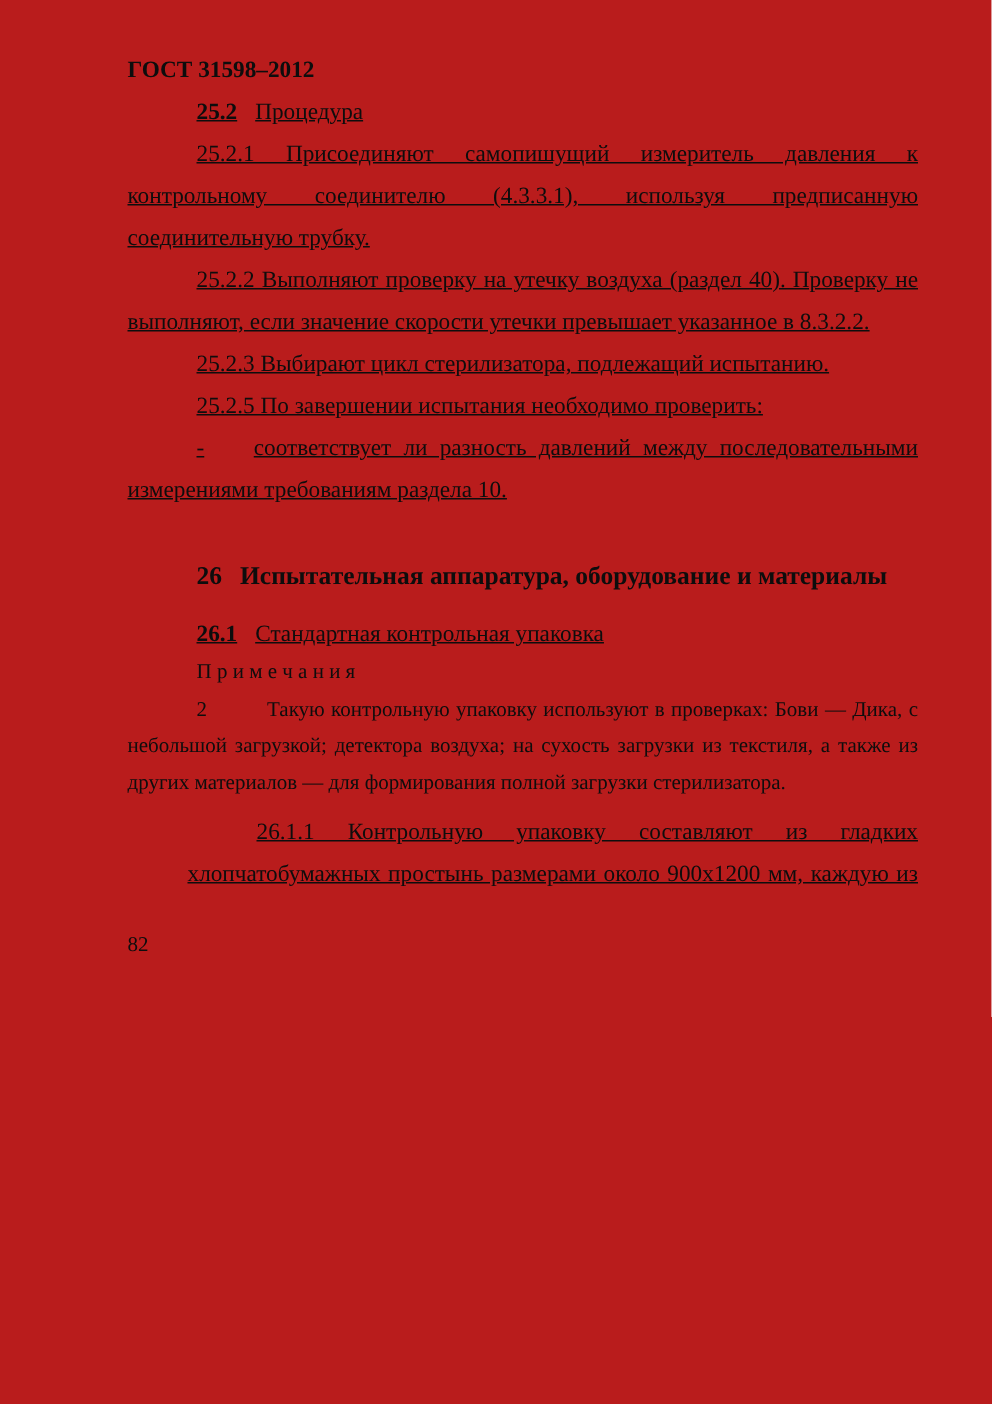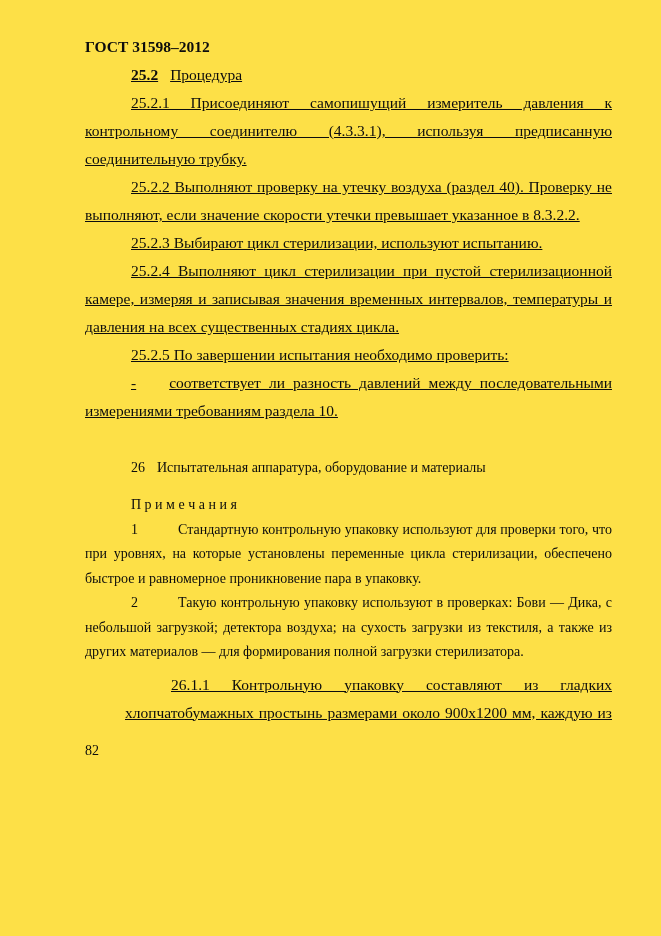--- a/index.html
+++ b/index.html
@@ -4,21 +4,21 @@
 <style>
   html, body {
     margin: 0;
     padding: 0;
     background: #ffffff;
   }
   .page {
     position: relative;
     width: 661px;
     height: 936px;
-    background: #fde047;
+    background: #b91c1c;
     color: #0d0d0d;
     font-family: "Liberation Serif", "DejaVu Serif", serif;
     overflow: hidden;
     box-sizing: border-box;
   }
   .content {
     padding: 33px 49px 0 85px;
   }
   .doc-header {
     font-size: 15.5px;
@@ -35,73 +35,72 @@
     text-decoration: underline;
   }
   p.indent { text-indent: 46px; }
   p.stretch-last { text-align-last: justify; margin-left: 40px; }
   .b { font-weight: bold; }
   .gap-num  { display: inline-block; width: 12px; }
   .gap-list { display: inline-block; width: 33px; }
   .gap-note { display: inline-block; width: 40px; }
   p.heading-26 {
     margin: 22px 0 4px 46px;
-    font-size: 14px;
-    font-weight: normal;
+    font-size: 17px;
+    font-weight: bold;
     line-height: 42px;
     text-align: justify;
     text-align-last: left;
   }
   p.sub-26-1 { margin-top: 0; }
   p.note {
     margin: 0;
     font-size: 14px;
     line-height: 24.5px;
     text-align: justify;
     text-align-last: left;
   }
   p.note.label { text-indent: 46px; }
   p.note.item  { text-indent: 46px; }
   p.last-para { margin-top: 6px; }
   .page-number {
-    margin-top: 14px;
+    margin-top: 24px;
     font-size: 14px;
     line-height: 20px;
     text-align: left;
   }
 </style>
 </head>
 <body>
 
 <div class="page">
   <div class="content">
 
     <div class="doc-header">ГОСТ 31598–2012</div>
 
     <p class="body indent"><span class="b">25.2</span><span class="gap-num"></span><span>Процедура</span></p>
 
     <p class="body indent">25.2.1 Присоединяют самопишущий измеритель давления к контрольному соединителю (4.3.3.1), используя предписанную соединительную трубку.</p>
 
     <p class="body indent">25.2.2 Выполняют проверку на утечку воздуха (раздел 40). Проверку не выполняют, если значение скорости утечки превышает указанное в 8.3.2.2.</p>
 
-    <p class="body indent">25.2.3 Выбирают цикл стерилизации, используют испытанию.</p>
+    <p class="body indent">25.2.3 Выбирают цикл стерилизатора, подлежащий испытанию.</p>
 
-    <p class="body indent">25.2.4 Выполняют цикл стерилизации при пустой стерилизационной камере, измеряя и записывая значения временных интервалов, температуры и давления на всех существенных стадиях цикла.</p>
 
     <p class="body indent">25.2.5 По завершении испытания необходимо проверить:</p>
 
 
     <p class="body indent"><span>-</span><span class="gap-list"></span><span>соответствует ли разность давлений между последовательными измерениями требованиям раздела 10.</span></p>
 
     <p class="heading-26"><span>26</span><span class="gap-num"></span><span>Испытательная аппаратура, оборудование и материалы</span></p>
 
+    <p class="body indent sub-26-1"><span class="b">26.1</span><span class="gap-num"></span><span>Стандартная контрольная упаковка</span></p>
 
     <p class="note label">П р и м е ч а н и я</p>
 
-    <p class="note item"><span>1</span><span class="gap-note"></span><span>Стандартную контрольную упаковку используют для проверки того, что при уровнях, на которые установлены переменные цикла стерилизации, обеспечено быстрое и равномерное проникновение пара в упаковку.</span></p>
 
     <p class="note item"><span>2</span><span class="gap-note"></span><span>Такую контрольную упаковку используют в проверках: Бови — Дика, с небольшой загрузкой; детектора воздуха; на сухость загрузки из текстиля, а также из других материалов — для формирования полной загрузки стерилизатора.</span></p>
 
     <p class="body indent stretch-last last-para">26.1.1 Контрольную упаковку составляют из гладких хлопчатобумажных простынь размерами около 900х1200 мм, каждую из</p>
 
     <div class="page-number">82</div>
 
   </div>
 </div>
 

